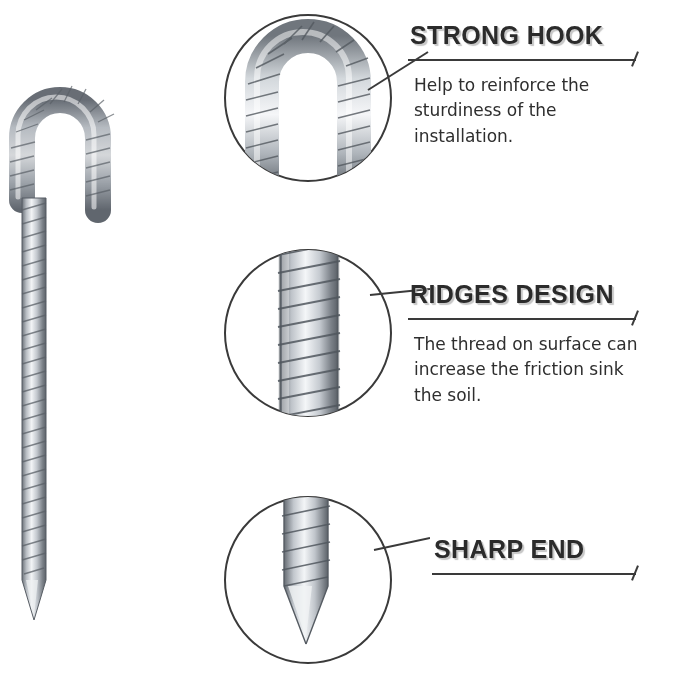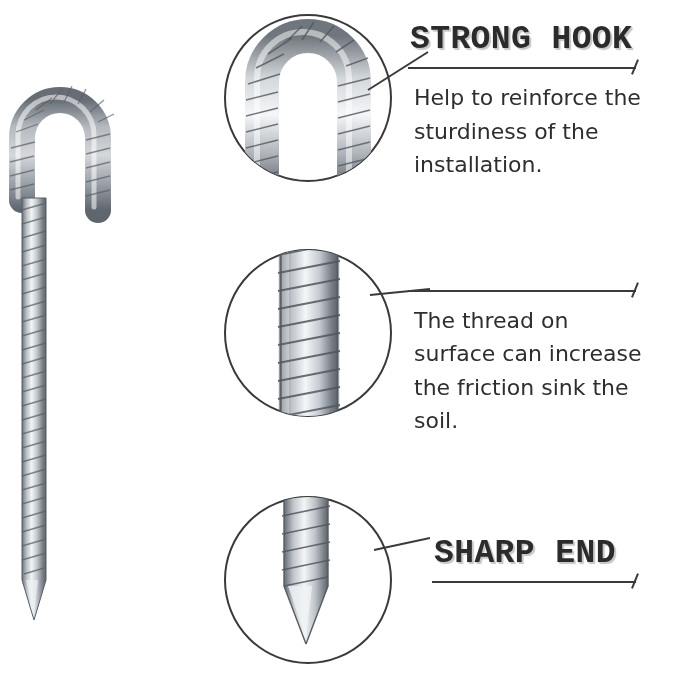--- a/index.html
+++ b/index.html
@@ -51,23 +51,23 @@
   .circle-wrap svg { display: block; }
 
   .text-col {
     position: absolute;
     left: 196px;
     top: 14px;
     width: 262px;
   }
 
   .heading {
-    font-family: Liberation Mono, monospace;
+    font-family: Liberation Sans, sans-serif;
     font-weight: bold;
-    font-size: 33px;
+    font-size: 25px;
     letter-spacing: 0.4px;
     color: #2b2b2b;
     white-space: nowrap;
     text-shadow: 1px 1px 0 #c9c9c9, 2px 2px 1px rgba(150,150,150,0.55);
     margin: 0 0 0 4px;
     line-height: 1.1;
   }
 
   .underline {
     position: relative;
@@ -89,21 +89,21 @@
     top: -4px;
     width: 2px;
     height: 16px;
     background: #3a3a3a;
     transform: rotate(22deg);
     transform-origin: center;
   }
 
   .body-text {
     font-family: "DejaVu Sans", sans-serif;
-    font-size: 22px;
+    font-size: 17px;
     color: #2e2e2e;
     line-height: 1.52;
     margin: 0 0 0 8px;
     max-width: 240px;
   }
 
   
   .leader {
     position: absolute;
     left: 150px;
@@ -293,20 +293,21 @@
             <line x1="58" y1="-6" x2="58" y2="184"></line>
             <line x1="116" y1="-6" x2="116" y2="184"></line>
           </g>
         </g>
       </svg>
     </div>
     <svg class="leader" aria-hidden="true">
       <line x1="10" y1="22" x2="70" y2="16" stroke="#3a3a3a" stroke-width="2"></line>
     </svg>
     <div class="text-col" style="top:38px;">
+      <p class="heading">RIDGES DESIGN</p>
       <div class="underline">
         <span class="bar"></span>
           <span class="tick"></span>
       </div>
       <p class="body-text">The thread on surface can increase the friction sink the soil.</p>
     </div>
   </div>
 
   <div class="feature feature-3">
     <div class="circle-wrap">

